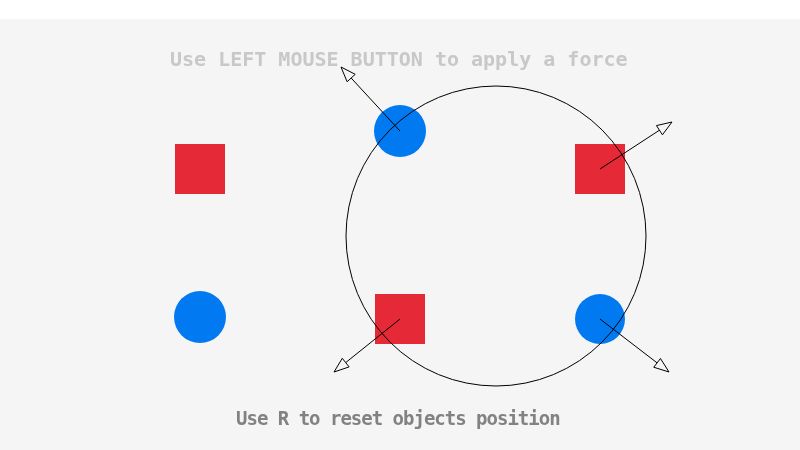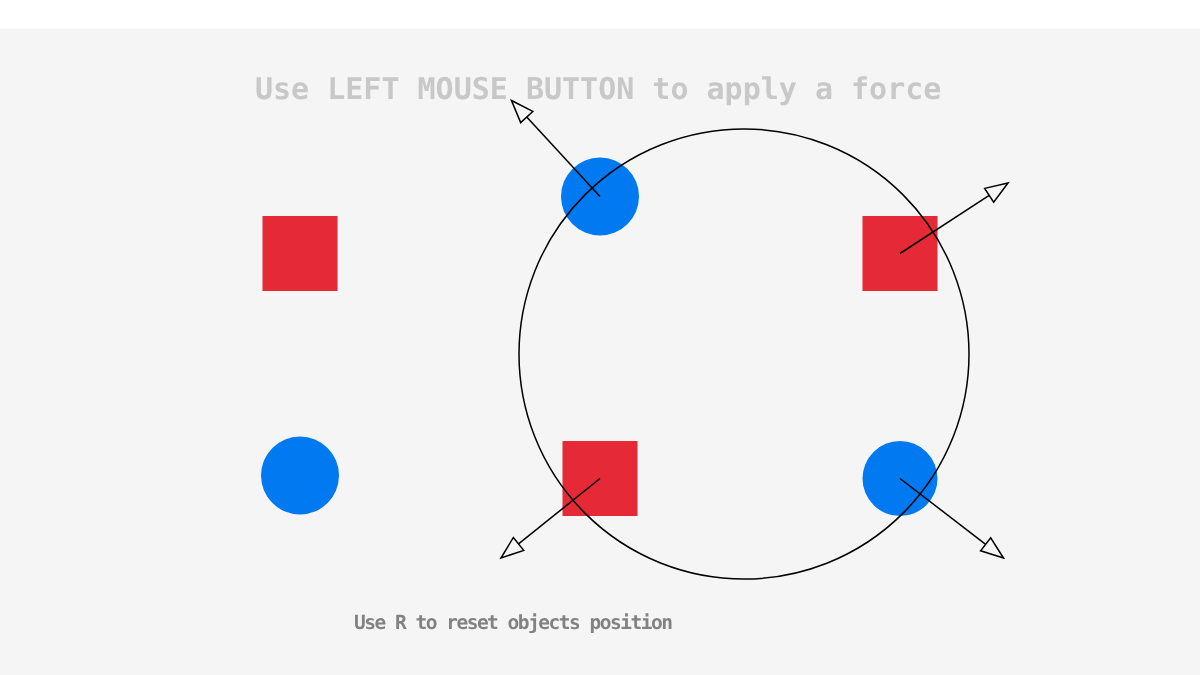--- a/index.html
+++ b/index.html
@@ -23,21 +23,21 @@
   .hint-top {
     left: 170px;
     top: 30px;
     font-size: 20px;
     letter-spacing: 0px;
     font-weight: bold;
   }
   .hint-bottom {
     left: 236px;
     top: 390px;
-    font-size: 13px;
+    font-size: 19px;
     letter-spacing: -1px;
     font-weight: bold;
   }
   svg.scene {
     position: absolute;
     left: 0;
     top: 0;
   }
 </style>
 </head>

